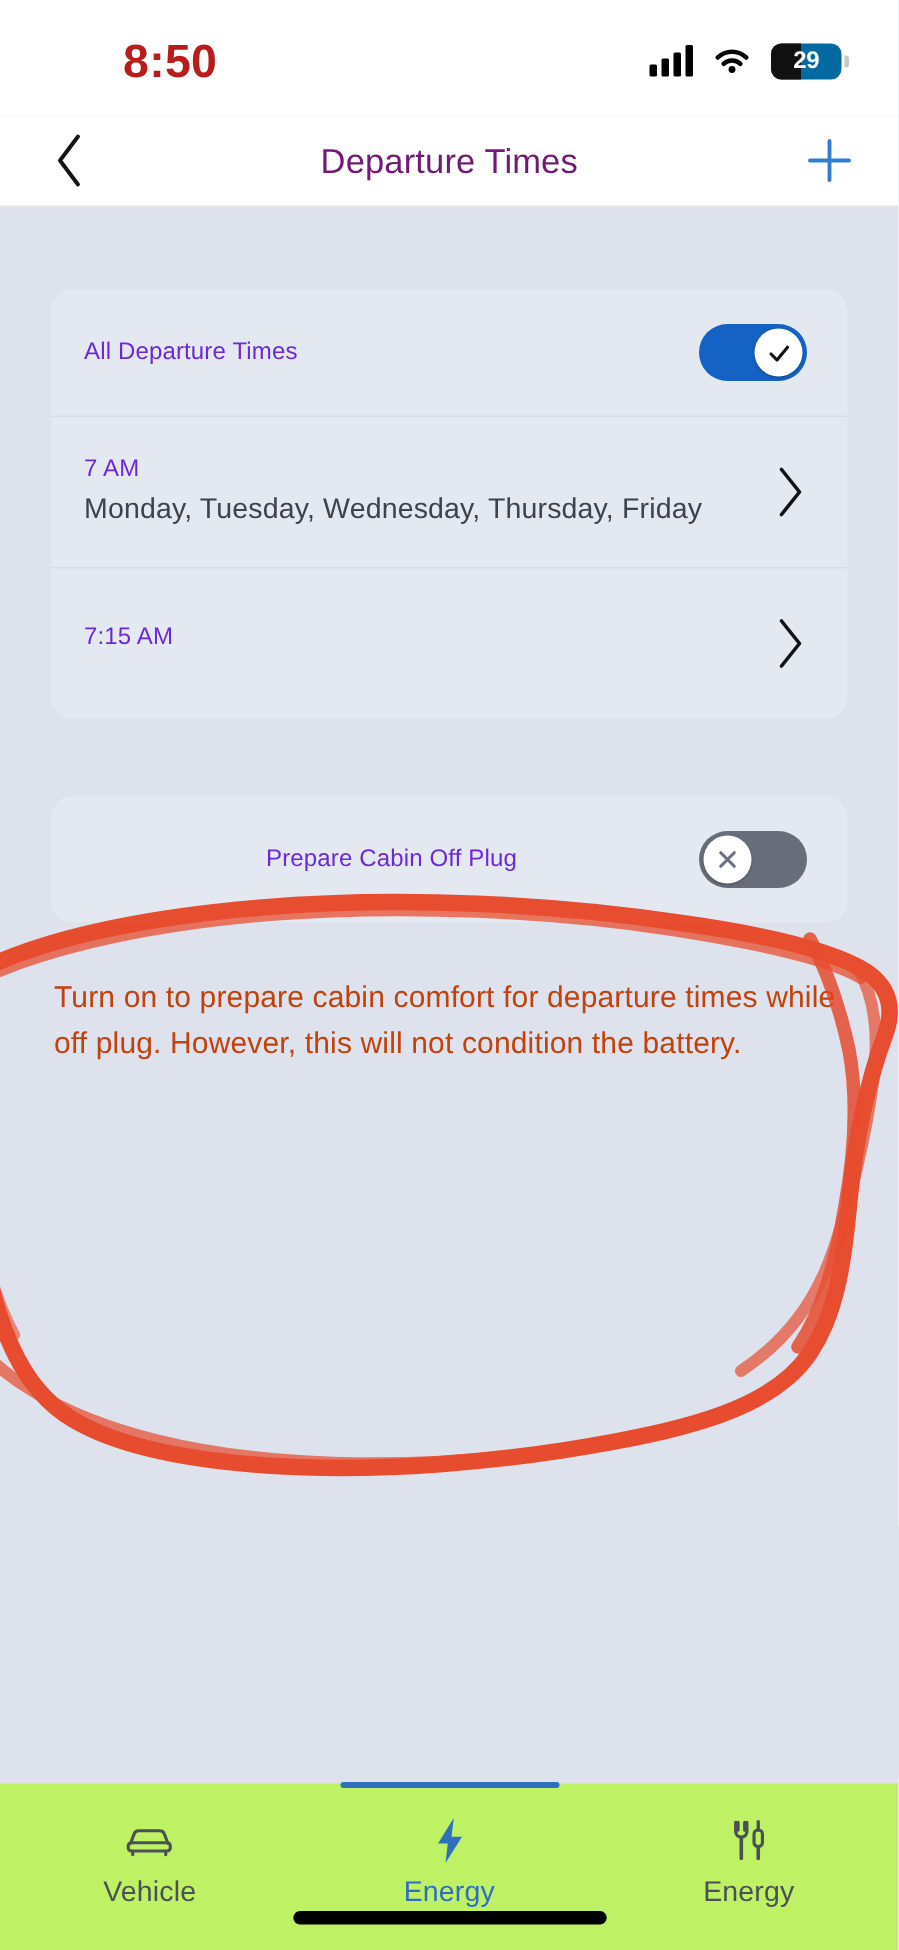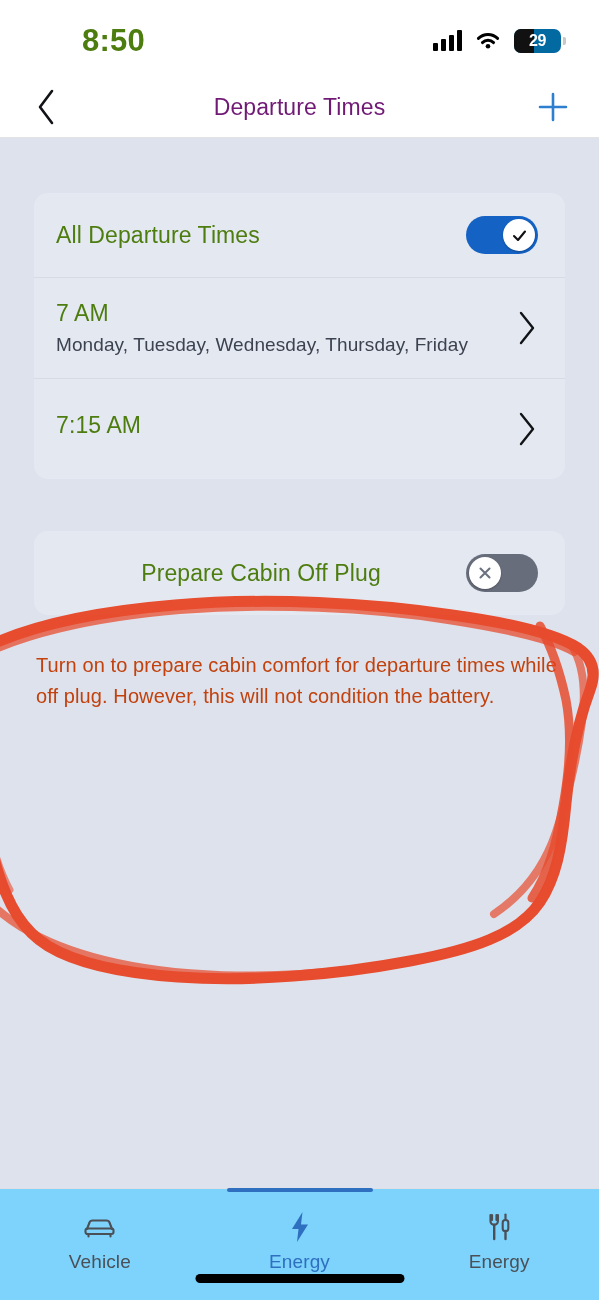--- a/index.html
+++ b/index.html
@@ -19,21 +19,21 @@
   
   .statusbar {
     position:absolute; top:0; left:0;
     width:599px; height:77px;
     background:#ffffff;
     display:flex; align-items:center;
     justify-content:space-between;
     padding:0 38px 0 0;
   }
   .sb-time {
-    font-size:31px; font-weight:700; color:#4d7c0f;
+    font-size:31px; font-weight:700; color:#b91c1c;
     letter-spacing:0.2px;
     margin-left:82px; margin-top:4px;
   }
   .sb-right { display:flex; align-items:center; gap:13px; margin-top:4px; }
   .sig { display:flex; align-items:flex-end; gap:3px; height:21px; }
   .sig i { display:block; width:5px; background:#000; border-radius:1px; }
   .sig i:nth-child(1){ height:8px; }
   .sig i:nth-child(2){ height:12px; }
   .sig i:nth-child(3){ height:16px; }
   .sig i:nth-child(4){ height:21px; }
@@ -105,21 +105,21 @@
   }
   .row + .row::before {
     content:""; position:absolute; left:0; right:0; top:0;
     height:1px; background:#d6dce6;
   }
   .row-toggle { height:84px; }
   .row-time   { height:101px; }
 
   .row-main { flex:1; min-width:0; }
   .row-title {
-    font-size:23px; color:#4d7c0f; letter-spacing:0.1px;
+    font-size:16px; color:#6d28d9; letter-spacing:0.1px;
   }
   .row-time .row-title { font-weight:400; margin-bottom:7px; }
   .row-sub {
     font-size:19px; color:#3c4250; letter-spacing:0.1px;
   }
 
   
   .toggle {
     position:relative; flex:none;
     width:72px; height:38px; border-radius:19px;
@@ -148,21 +148,21 @@
   .annot {
     position:absolute; left:0; top:138px;
     width:599px; height:1050px;
     pointer-events:none; z-index:40;
   }
 
   
   .tabbar {
     position:absolute; bottom:0; left:0;
     width:599px; height:112px;
-    background:#7dd3fc;
+    background:#bef264;
     border-top:1px solid #e0e0e4;
     display:flex;
   }
   .tab {
     flex:1; position:relative;
     display:flex; flex-direction:column;
     align-items:center; justify-content:flex-start;
     padding-top:22px; gap:8px; cursor:pointer;
   }
   .tab .tab-icon { height:32px; display:flex; align-items:center; }

